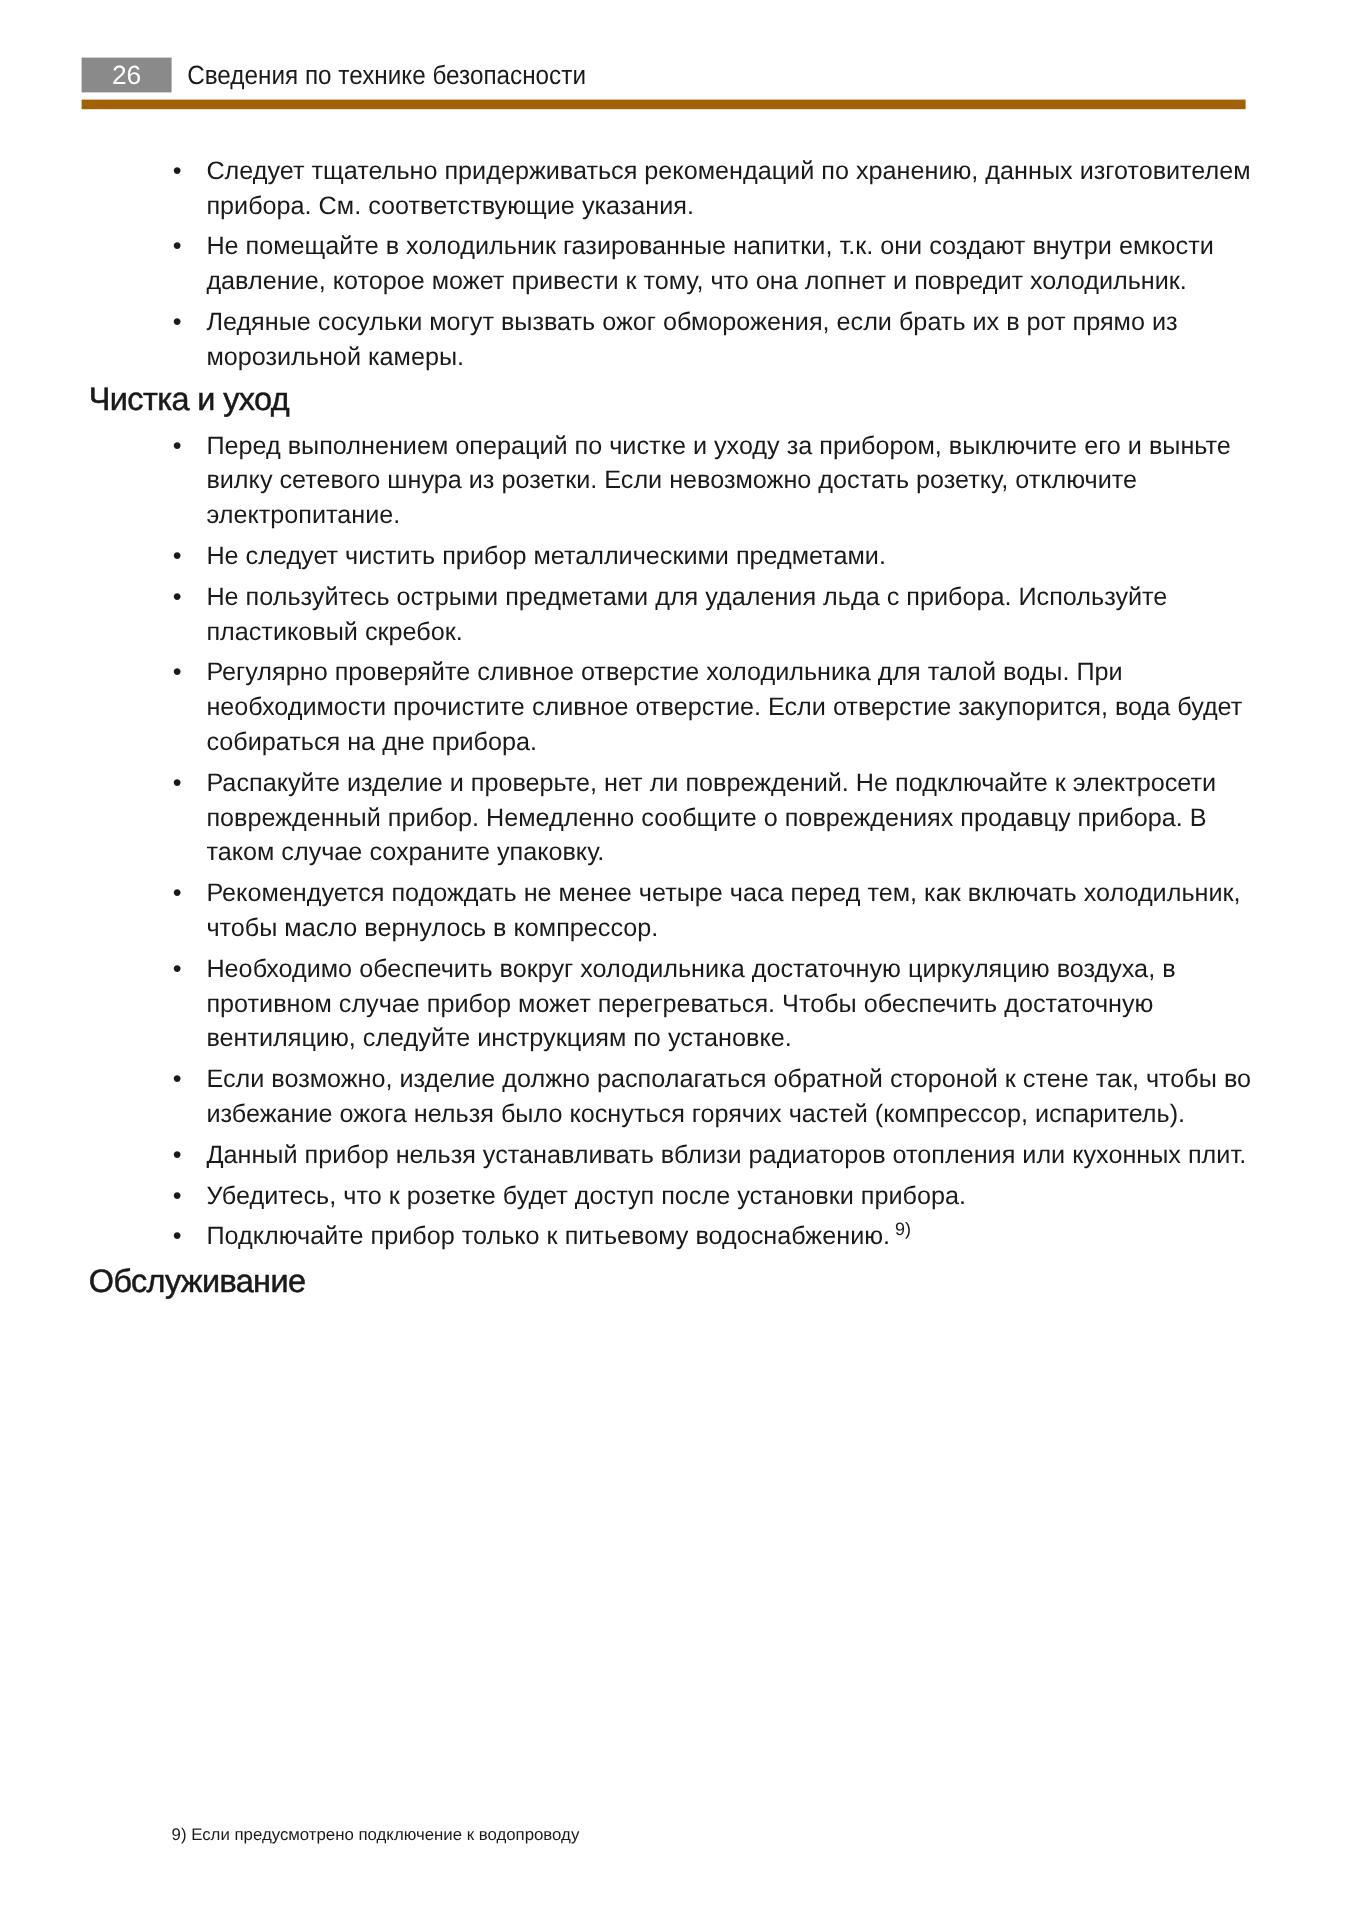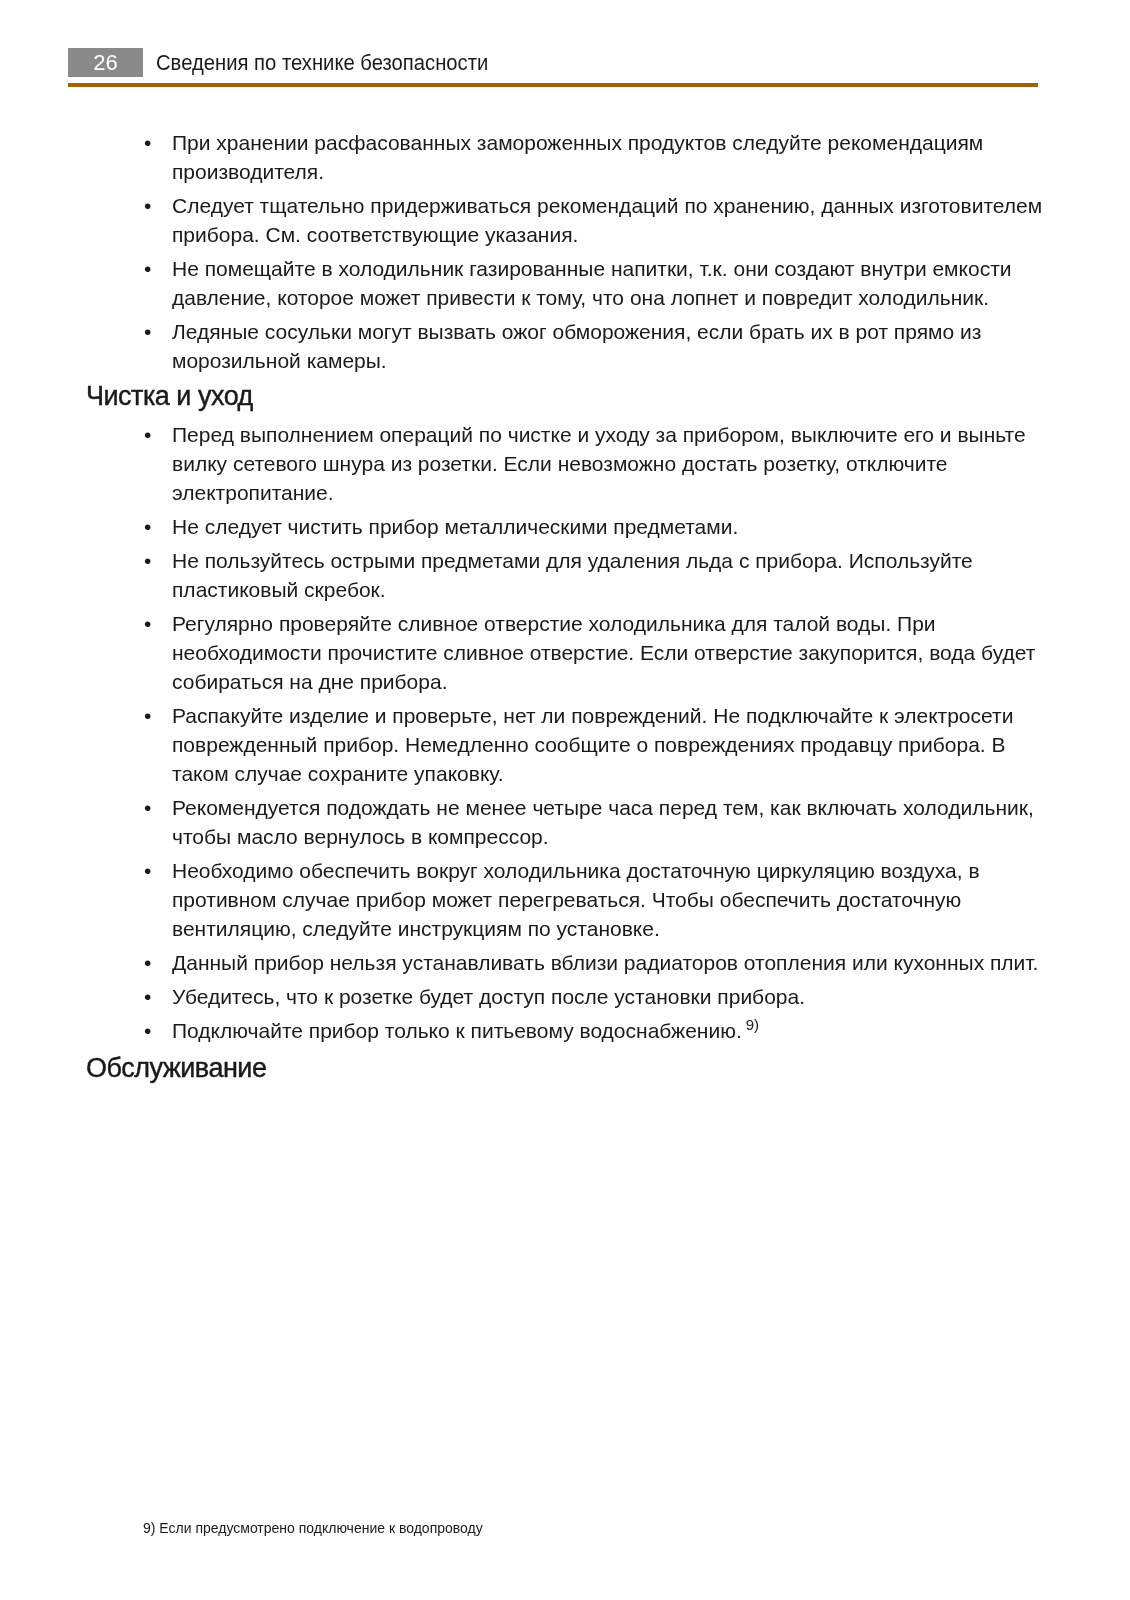--- a/index.html
+++ b/index.html
@@ -1,60 +1,60 @@
 <!DOCTYPE html>
 <html><head>
 <meta charset="utf-8">
 <style>
   html, body { margin: 0; padding: 0; background: #ffffff; }
   body { width: 1130px; height: 1600px; position: relative; overflow: hidden;
          font-family: "Liberation Sans", sans-serif; color: #1a1a1a; }
   .header { position: absolute; left: 68px; top: 48px; width: 970px; height: 35px;
-            border-bottom: 4px solid #a16207; }
+            border-bottom: 8px solid #a16207; }
   .page-num { position: absolute; left: 0; top: 0; width: 75px; height: 29px;
               background: #8a8a8a; color: #fff; font-size: 22px; text-align: center; line-height: 30px; }
   .header-title { position: absolute; left: 88px; top: 0; font-size: 22px; line-height: 30px; transform: scaleX(0.92); transform-origin: left; }
   .content { position: absolute; left: 68px; top: 128px; width: 975px; }
-  h2 { font-size: 27px; font-weight: normal; margin: 6px 0 8px 18px; letter-spacing: -0.5px; -webkit-text-stroke: 0.4px #111; }
+  h2 { font-size: 27px; font-weight: normal; margin: 6px 0 8px 6px; letter-spacing: -0.5px; -webkit-text-stroke: 0.4px #111; }
   ul { list-style: none; margin: 0; padding: 0 0 0 104px; }
   li { position: relative; font-size: 21px; line-height: 29px; margin-bottom: 5px; }
   li::before { content: "•"; position: absolute; left: -28px; top: 0; }
   .warn { position: relative; padding-left: 76px; margin: 4px 0 20px 0; font-size: 21px; line-height: 29px; }
   .warn-icon { position: absolute; left: 0; top: 4px; width: 42px; height: 40px; }
   .footnote { position: absolute; left: 143px; top: 1520px; font-size: 14px; }
   .fnref { position: relative; top: -8px; font-size: 15px; margin-left: 4px; }
 </style>
 </head>
 <body>
 
 <div class="header">
   <div class="page-num">26</div>
   <div class="header-title">Сведения по технике безопасности</div>
 </div>
 
 <div class="content">
   <ul>
-    <li>При хранении расфасованных замороженных продуктов следуйте рекомендациям производителя.</li>
     <li>Следует тщательно придерживаться рекомендаций по хранению, данных изготовителем прибора. См. соответствующие указания.</li>
     <li>Не помещайте в холодильник газированные напитки, т.к. они создают внутри емкости давление, которое может привести к тому, что она лопнет и повредит холодильник.</li>
     <li>Ледяные сосульки могут вызвать ожог обморожения, если брать их в рот прямо из морозильной камеры.</li>
   </ul>
 
   <h2>Чистка и уход</h2>
   <ul>
     <li>Перед выполнением операций по чистке и уходу за прибором, выключите его и выньте вилку сетевого шнура из розетки. Если невозможно достать розетку, отключите электропитание.</li>
     <li>Не следует чистить прибор металлическими предметами.</li>
     <li>Не пользуйтесь острыми предметами для удаления льда с прибора. Используйте пластиковый скребок.</li>
     <li>Регулярно проверяйте сливное отверстие холодильника для талой воды. При необходимости прочистите сливное отверстие. Если отверстие закупорится, вода будет собираться на дне прибора.</li>
   </ul>
 
   <ul>
     <li>Распакуйте изделие и проверьте, нет ли повреждений. Не подключайте к электросети поврежденный прибор. Немедленно сообщите о повреждениях продавцу прибора. В таком случае сохраните упаковку.</li>
     <li>Рекомендуется подождать не менее четыре часа перед тем, как включать холодильник, чтобы масло вернулось в компрессор.</li>
     <li>Необходимо обеспечить вокруг холодильника достаточную циркуляцию воздуха, в противном случае прибор может перегреваться. Чтобы обеспечить достаточную вентиляцию, следуйте инструкциям по установке.</li>
+    <li>Если возможно, изделие должно располагаться обратной стороной к стене так, чтобы во избежание ожога нельзя было коснуться горячих частей (компрессор, испаритель).</li>
     <li>Данный прибор нельзя устанавливать вблизи радиаторов отопления или кухонных плит.</li>
     <li>Убедитесь, что к розетке будет доступ после установки прибора.</li>
     <li><span>Подключайте прибор только к питьевому водоснабжению.</span><span class="fnref">9)</span></li>
   </ul>
 
   <h2>Обслуживание</h2>
 </div>
 
 <div class="footnote">9) Если предусмотрено подключение к водопроводу</div>
 

